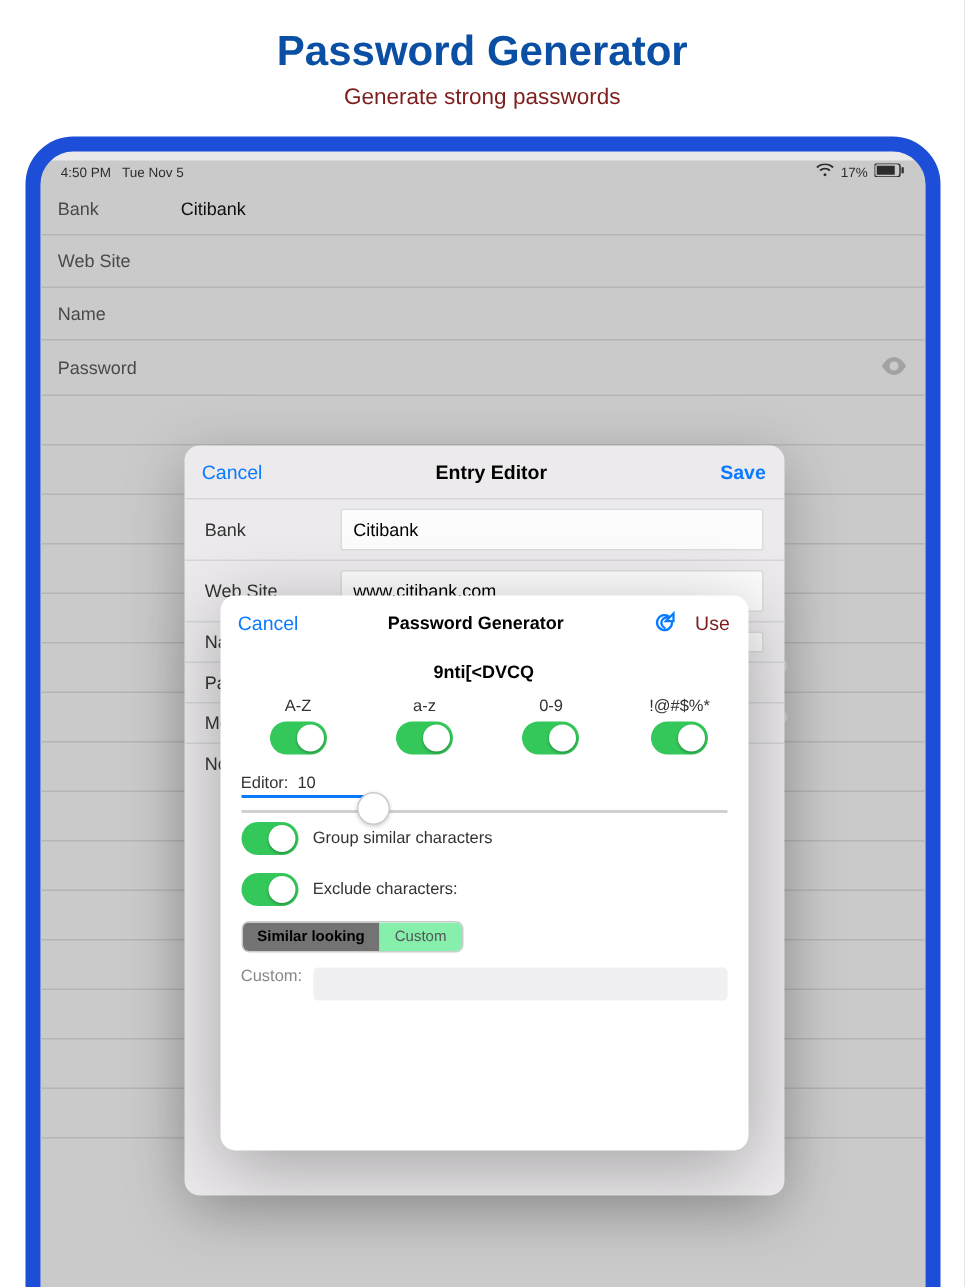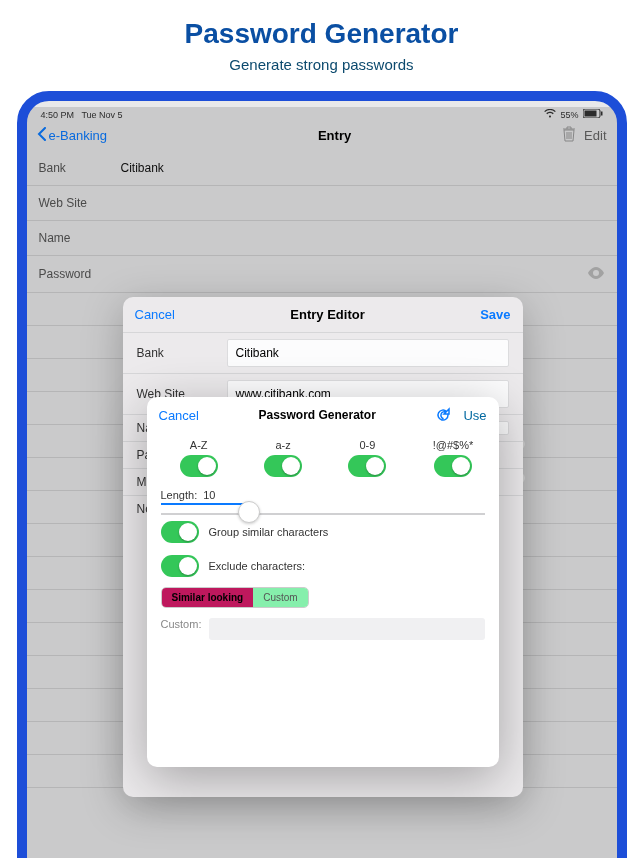--- a/index.html
+++ b/index.html
@@ -1,20 +1,20 @@
 <!DOCTYPE html>
 <html><head>
 <meta charset="utf-8">
 <style>
 * { box-sizing: border-box; margin: 0; padding: 0; font-family: -apple-system, "Helvetica Neue", Arial, sans-serif; }
 body { background: #fff; width: 643px; height: 858px; overflow: hidden; }
 
 .promo-header { text-align: center; padding: 18px 0 10px 0; }
 .promo-title { color: #0a4fa3; font-size: 28px; font-weight: 700; }
-.promo-sub { color: #0c4a6e; font-size: 15px; margin-top: 6px; }
+.promo-sub { color: #7f1d1d; font-size: 15px; margin-top: 6px; }
 
 .ipad-frame {
   width: 610px; height: 798px; margin: 8px auto 0 auto;
   border: 10px solid #1d4ed8; border-radius: 32px; background: #e9e9ea;
   position: relative; overflow: hidden;
 }
 .screen-mask {
   position: absolute; left: 0; right: 0; top: 6px; bottom: 0;
 }
 
@@ -56,41 +56,41 @@
 
 .modal-pgen {
   position:absolute; left:120px; top:290px; width:352px; height:370px;
   background:#fff; border-radius:10px; box-shadow:0 12px 50px rgba(0,0,0,.3);
   overflow:hidden; padding-bottom:10px;
 }
 .pgen-head { display:flex; justify-content:space-between; align-items:center;
   padding:10px 12px; font-size:13px; }
 .pgen-head .cancel { color:#0a7aff; }
 .pgen-head .title { font-weight:600; font-size:12px;}
-.pgen-head .right { display:flex; align-items:center; gap:12px; color:#0369a1; }
+.pgen-head .right { display:flex; align-items:center; gap:12px; color:#7f1d1d; }
 .refresh-icon svg { display:block; }
 
 .generated { text-align:center; font-size:12px; font-weight:600; padding:8px 0 4px 0; }
 
 .toggle-row { display:flex; justify-content:space-around; padding:6px 2px 2px 10px; }
 .toggle-col { text-align:center; }
 .toggle-col .lab { font-size:11px; color:#333; margin-bottom:4px; }
 .switch { width:38px; height:22px; border-radius:11px; background:#34c759; position:relative; display:inline-block; }
 .switch .knob { width:18px; height:18px; background:#fff; border-radius:50%; position:absolute; top:2px; right:2px; box-shadow:0 1px 2px rgba(0,0,0,.3); }
 
 .len-row { padding:6px 14px 0 14px; font-size:11px; color:#333; display:flex; gap:6px; align-items:baseline;}
 .slider-wrap { padding:2px 14px 8px 14px; position:relative; }
 .slider-track { height:2px; background:#d0d0d2; position:relative; top:10px; }
 .slider-fill { height:2px; background:#0a7aff; width:26%; position:relative; top:-2px; }
 .slider-thumb { width:22px; height:22px; background:#fff; border-radius:50%; border:1px solid #ccc; box-shadow:0 1px 3px rgba(0,0,0,.2); position:absolute; top:0; left:26%; }
 
 .opt-row { display:flex; align-items:center; gap:10px; padding:6px 14px; font-size:11px; color:#333;}
 .seg { display:flex; margin:4px 0 0 14px; border:1px solid #ccc; border-radius:5px; overflow:hidden; width:fit-content; font-size:10px; }
 .seg div { padding:4px 10px; }
-.seg .sel { background:#be185d; font-weight:600; }
+.seg .sel { background:#737373; font-weight:600; }
 .seg .unsel { background:#86efac; color:#555; }
 
 .custom-row { display:flex; align-items:flex-start; gap:8px; padding:10px 14px 0 14px; font-size:11px; color:#888;}
 .custom-row input { flex:1; background:#f0f0f2; border:none; height:22px; border-radius:3px; }
 
 .side-toggle { position:absolute; width:20px; height:12px; right:92px; }
 .side-toggle .bar { height:10px; border-radius:5px; background:#ddd; width:20px; position:relative;}
 .side-toggle .knob { width:10px;height:10px;background:#fff;border-radius:50%;position:absolute;top:0;left:0;box-shadow:0 0 2px rgba(0,0,0,.3);}
 
 </style>
@@ -109,50 +109,31 @@
       <div>
         <span>4:50 PM</span>&nbsp;&nbsp;
         <span>Tue Nov 5</span>
       </div>
       <div class="status-right">
         <span class="wifi-icon">
           <svg width="12" height="9" viewBox="0 0 12 9">
               <path d="M6 8.5c.6 0 1-.5 1-1s-.4-1-1-1-1 .5-1 1 .4 1 1 1zM3.2 5.2c1.5-1.5 4-1.5 5.6 0l.9-.9c-2-2-5.3-2-7.4 0zM1.1 3.1c2.7-2.7 7.1-2.7 9.8 0l.9-.9C8.6-1 3.4-1 .2 2.2z" fill="#333"></path>
             </svg>
         </span>
-        <span>55%</span>
+        <span>17%</span>
         <span>
           <svg width="20" height="9" viewBox="0 0 20 9">
               <rect x="0" y="0" width="17" height="9" rx="2" fill="none" stroke="#333" stroke-width="1"></rect>
               <rect x="1.5" y="1.5" width="12" height="6" fill="#333"></rect>
               <rect x="18" y="2.5" width="1.5" height="4" fill="#333"></rect>
             </svg>
         </span>
       </div>
     </div>
 
-    <div class="nav-bar">
-      <div class="nav-back">
-        <span>
-          <svg width="10" height="14" viewBox="0 0 10 14">
-              <path d="M8 1L2 7l6 6" stroke="#0a7aff" stroke-width="2" fill="none" stroke-linecap="round"></path>
-            </svg>
-        </span>
-        <span>e-Banking</span>
-      </div>
-      <div class="nav-title">Entry</div>
-      <div class="nav-right">
-        <span class="trash-icon">
-          <svg width="14" height="16" viewBox="0 0 14 16">
-              <path d="M2 4h10l-1 11H3zM1 3h12M5 3V1h4v2M5 6v7M7 6v7M9 6v7" stroke="#666" stroke-width="1" fill="none"></path>
-            </svg>
-        </span>
-        <span>Edit</span>
-      </div>
-    </div>
 
     <div class="bg-rows">
       <div class="bg-row">
         <div class="bg-label">Bank</div>
         <div class="bg-value">Citibank</div>
       </div>
       <div class="bg-row">
         <div class="bg-label">Web Site</div>
         <div class="bg-value"></div>
       </div>
@@ -235,20 +216,21 @@
         <span class="right">
           <span class="refresh-icon">
             <svg width="16" height="16" viewBox="0 0 16 16">
                 <path d="M13 8a5 5 0 11-1.5-3.5L14 2v5H9l2-2A3.5 3.5 0 108 11.5" fill="none" stroke="#0a7aff" stroke-width="1.5" stroke-linecap="round"></path>
               </svg>
           </span>
           <span>Use</span>
         </span>
       </div>
 
+      <div class="generated">9nti[&lt;DVCQ</div>
 
       <div class="toggle-row">
         <div class="toggle-col">
           <div class="lab">A-Z</div>
           <div class="switch"><div class="knob"></div></div>
         </div>
         <div class="toggle-col">
           <div class="lab">a-z</div>
           <div class="switch"><div class="knob"></div></div>
         </div>
@@ -256,21 +238,21 @@
           <div class="lab">0-9</div>
           <div class="switch"><div class="knob"></div></div>
         </div>
         <div class="toggle-col">
           <div class="lab">!@#$%*</div>
           <div class="switch"><div class="knob"></div></div>
         </div>
       </div>
 
       <div class="len-row">
-        <span>Length:</span>
+        <span>Editor:</span>
         <span>10</span>
       </div>
       <div class="slider-wrap">
         <div class="slider-track"></div>
         <div class="slider-fill"></div>
         <div class="slider-thumb"></div>
       </div>
 
       <div class="opt-row">
         <div class="switch">

